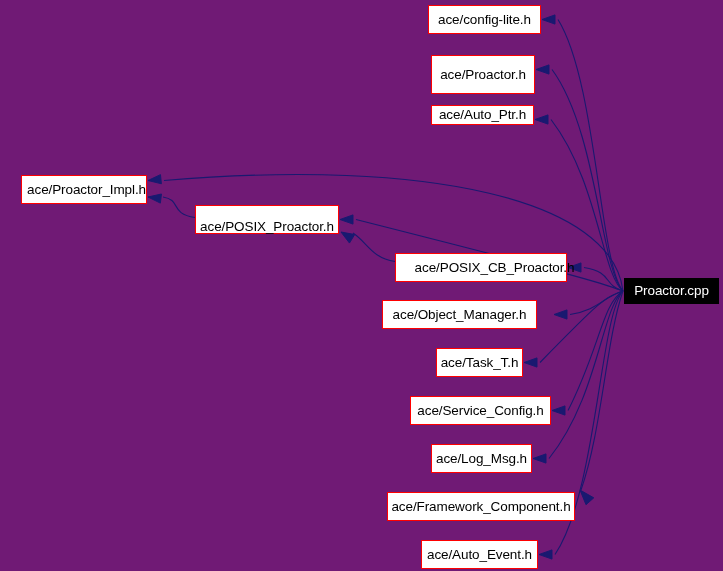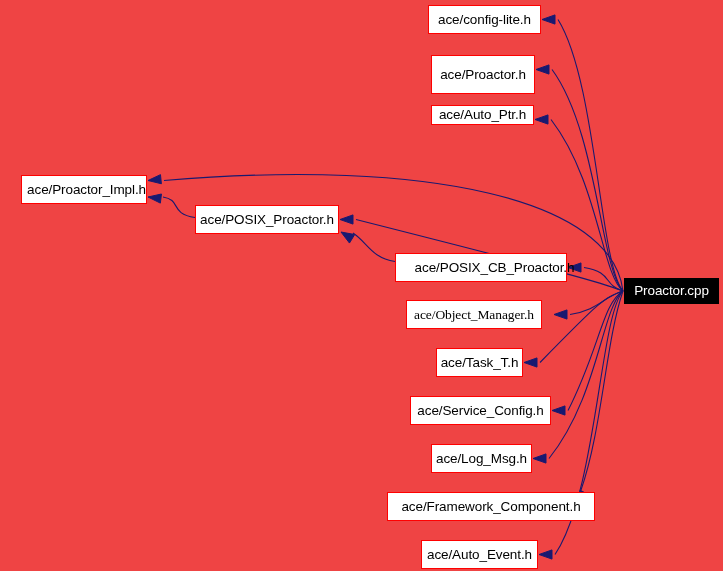--- a/index.html
+++ b/index.html
@@ -4,21 +4,21 @@
 <style>
   html, body {
     margin: 0;
     padding: 0;
     background: #ffffff;
   }
   #graph {
     position: relative;
     width: 723px;
     height: 571px;
-    background: #ef4444;
+    background: #701a75;
     font-family: "Liberation Sans", sans-serif;
     overflow: hidden;
   }
   #edge-layer {
     position: absolute;
     left: 0;
     top: 0;
     width: 723px;
     height: 571px;
     pointer-events: none;
@@ -86,39 +86,39 @@
       </div>
       <div class="node header" style="left: 431px; top: 55px; width: 104px; height: 39px; border-color: rgb(255, 0, 0);">
         <span>ace/Proactor.h</span>
       </div>
       <div class="node header" style="left: 431px; top: 105px; width: 103px; height: 20px; border-color: rgb(255, 0, 0);">
         <span>ace/Auto_Ptr.h</span>
       </div>
       <div class="node header" style="left: 21px; top: 175px; width: 126px; height: 29px; border-color: rgb(255, 0, 0); justify-content: flex-end;">
         <span>ace/Proactor_Impl.h</span>
       </div>
-      <div class="node header" style="left: 195px; top: 205px; width: 144px; height: 29px; border-color: rgb(255, 0, 0);">
+      <div class="node header" style="left: 195px; top: 205px; width: 144px; height: 29px; border-color: rgb(255, 0, 0); align-items: flex-end;">
         <span>ace/POSIX_Proactor.h</span>
       </div>
       <div class="node header" style="left: 395px; top: 253px; width: 172px; height: 29px; border-color: rgb(255, 0, 0); padding-left: 27px;">
         <span>ace/POSIX_CB_Proactor.h</span>
       </div>
-      <div class="node header" style="left: 406px; top: 300px; width: 136px; height: 29px; border-color: rgb(255, 0, 0); font-family: Liberation Serif, serif;">
+      <div class="node header" style="left: 382px; top: 300px; width: 155px; height: 29px; border-color: rgb(255, 0, 0);">
         <span>ace/Object_Manager.h</span>
       </div>
       <div class="node header" style="left: 436px; top: 348px; width: 87px; height: 29px; border-color: rgb(255, 0, 0);">
         <span>ace/Task_T.h</span>
       </div>
       <div class="node header" style="left: 410px; top: 396px; width: 141px; height: 29px; border-color: rgb(255, 0, 0);">
         <span>ace/Service_Config.h</span>
       </div>
       <div class="node header" style="left: 431px; top: 444px; width: 101px; height: 29px; border-color: rgb(255, 0, 0);">
         <span>ace/Log_Msg.h</span>
       </div>
-      <div class="node header" style="left: 387px; top: 492px; width: 208px; height: 29px; border-color: rgb(255, 0, 0);">
+      <div class="node header" style="left: 387px; top: 492px; width: 188px; height: 29px; border-color: rgb(255, 0, 0);">
         <span>ace/Framework_Component.h</span>
       </div>
       <div class="node header" style="left: 421px; top: 540px; width: 117px; height: 29px; border-color: rgb(255, 0, 0);">
         <span>ace/Auto_Event.h</span>
       </div>
       <div class="node current" style="left: 624px; top: 278px; width: 95px; height: 26px; background: rgb(0, 0, 0); color: rgb(255, 255, 255); border-color: rgb(0, 0, 0);">
         <span>Proactor.cpp</span>
       </div>
     </div>
 </div>

